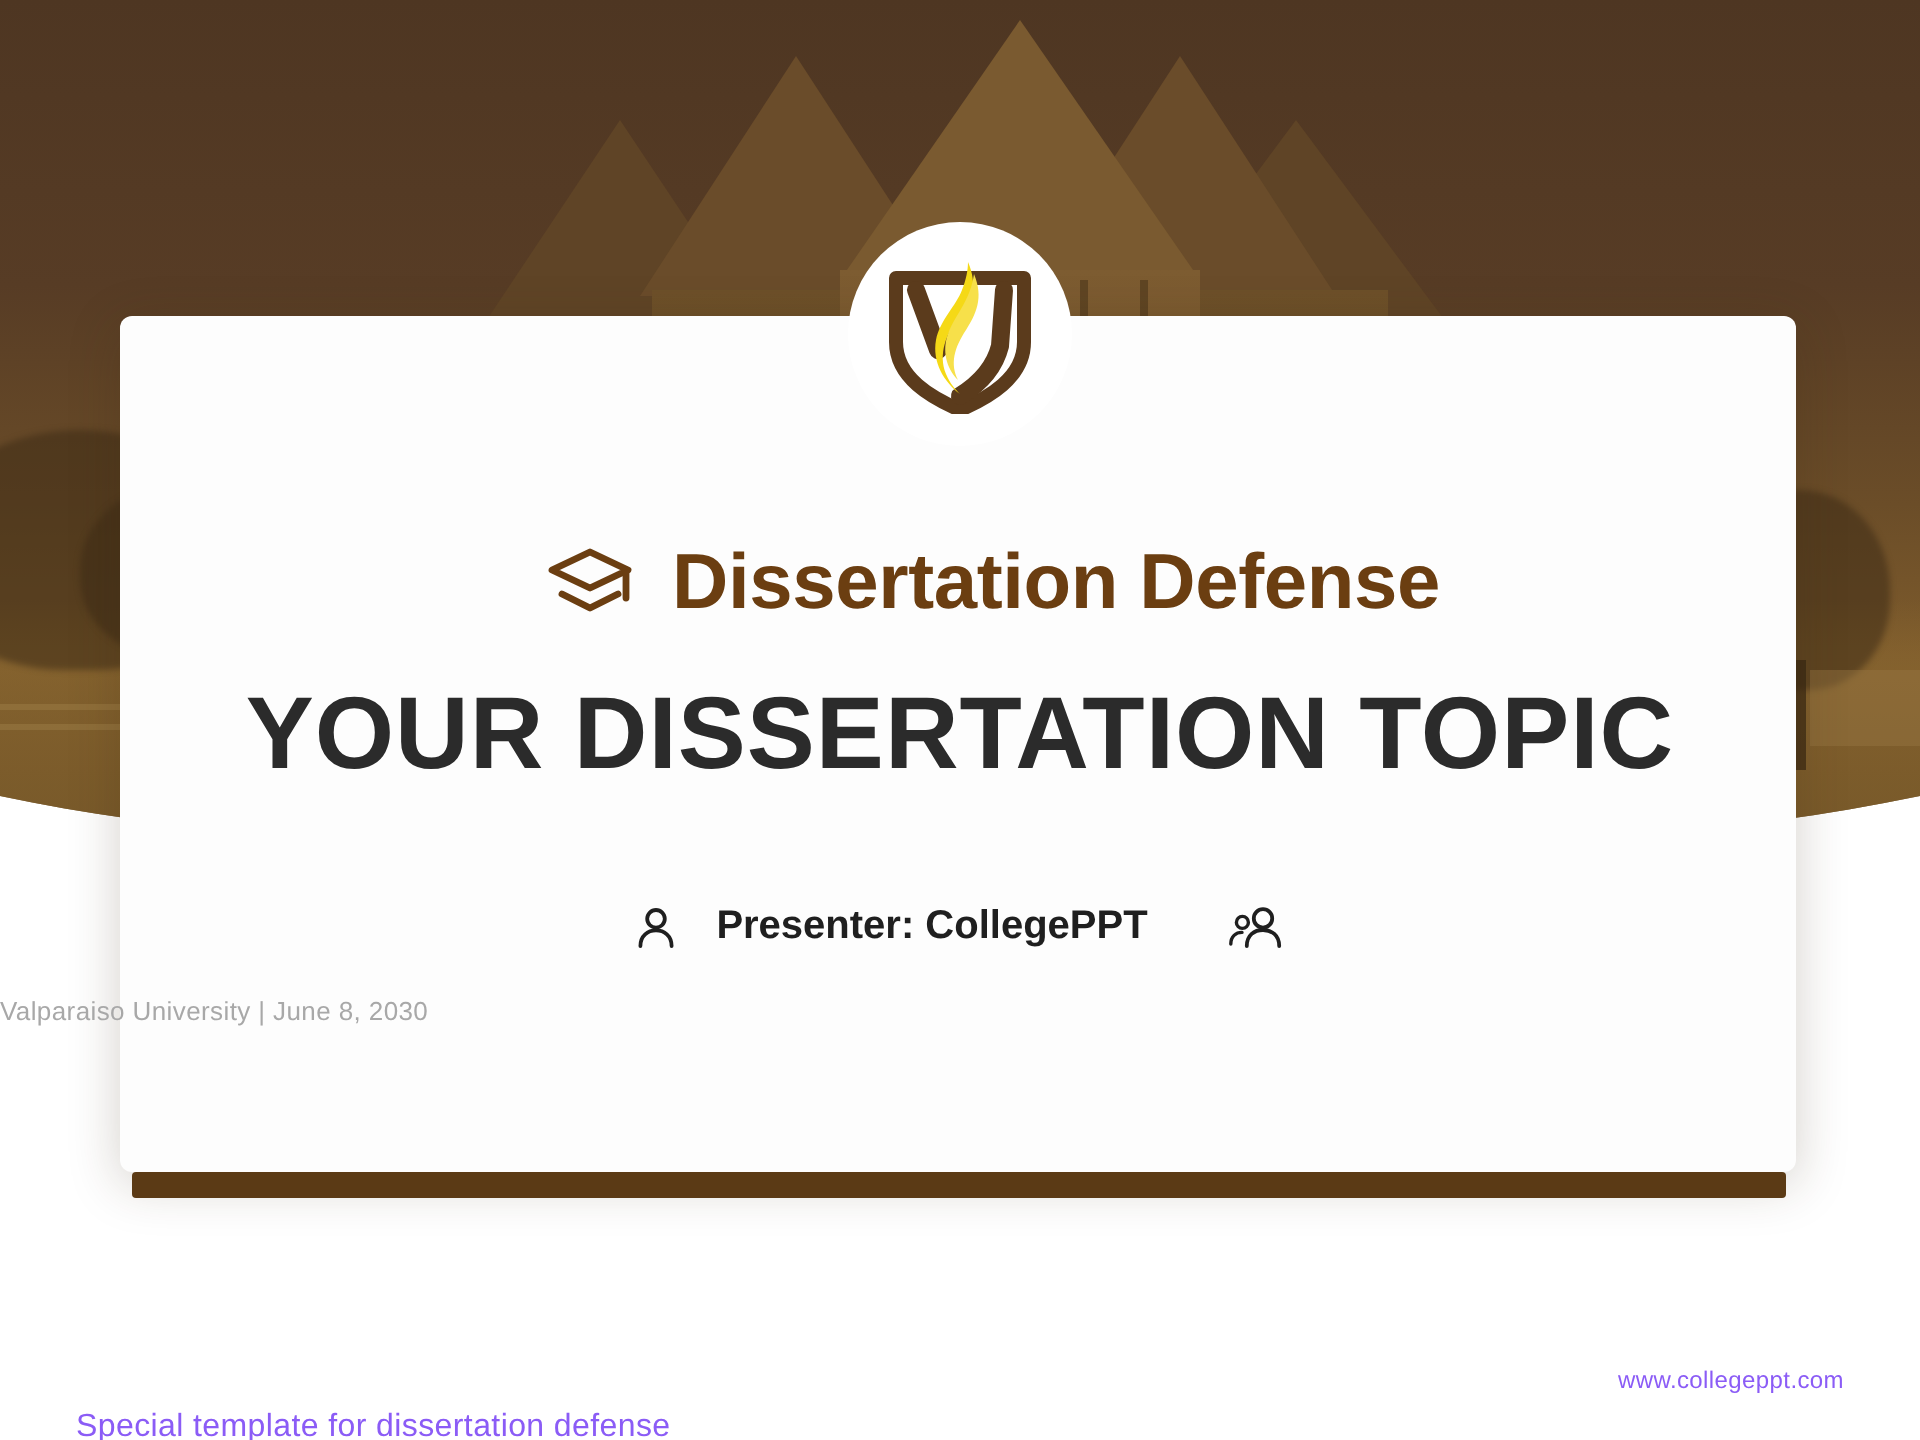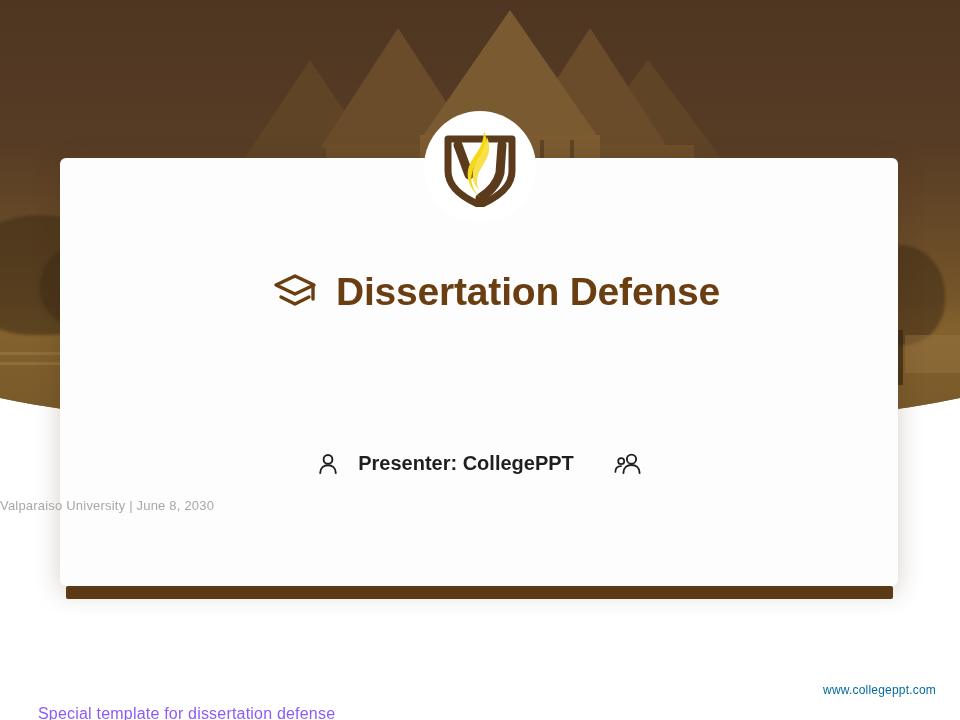--- a/index.html
+++ b/index.html
@@ -252,24 +252,24 @@
   .footer-left {
     position: absolute;
     left: 38px;
     top: 705px;
     font-size: 16px;
     color: #8b5cf6;
     letter-spacing: 0.2px;
   }
   .footer-right {
     position: absolute;
-    right: 24px;
+    right: 38px;
     top: 683px;
     font-size: 12px;
-    color: #0369a1;
+    color: #8b5cf6;
     letter-spacing: 0.2px;
   }
 </style>
 </head>
 <body>
 
 <div class="slide">
 
   <div class="bg-band">
     <div class="bg-photo"></div>
@@ -331,20 +331,21 @@
     <span class="cap-icon">
       <svg width="46" height="40" viewBox="0 0 46 40" xmlns="http://www.w3.org/2000/svg">
         <path d="M23 4 L42 13 L23 22 L4 13 Z" fill="none" stroke="#6b3e11" stroke-width="3.4" stroke-linejoin="round"></path>
         <path d="M41 13 L41 27" fill="none" stroke="#6b3e11" stroke-width="3.4" stroke-linecap="round"></path>
         <path d="M9 25 L23 32 L37 25" fill="none" stroke="#6b3e11" stroke-width="3.4" stroke-linejoin="round" stroke-linecap="round"></path>
       </svg>
     </span>
     <span class="eyebrow">Dissertation Defense</span>
   </div>
 
+  <div class="topic">YOUR DISSERTATION TOPIC</div>
 
   <div class="people">
     <div class="person">
       <span>
         <svg width="20" height="22" viewBox="0 0 20 22" xmlns="http://www.w3.org/2000/svg">
           <circle cx="10" cy="6.4" r="4.4" fill="none" stroke="#1f1f1f" stroke-width="1.9"></circle>
           <path d="M2.2 20 C2.2 14.8 5.9 12.2 10 12.2 C14.1 12.2 17.8 14.8 17.8 20" fill="none" stroke="#1f1f1f" stroke-width="1.9" stroke-linecap="round"></path>
         </svg>
       </span>
       <span>Presenter: CollegePPT</span>

